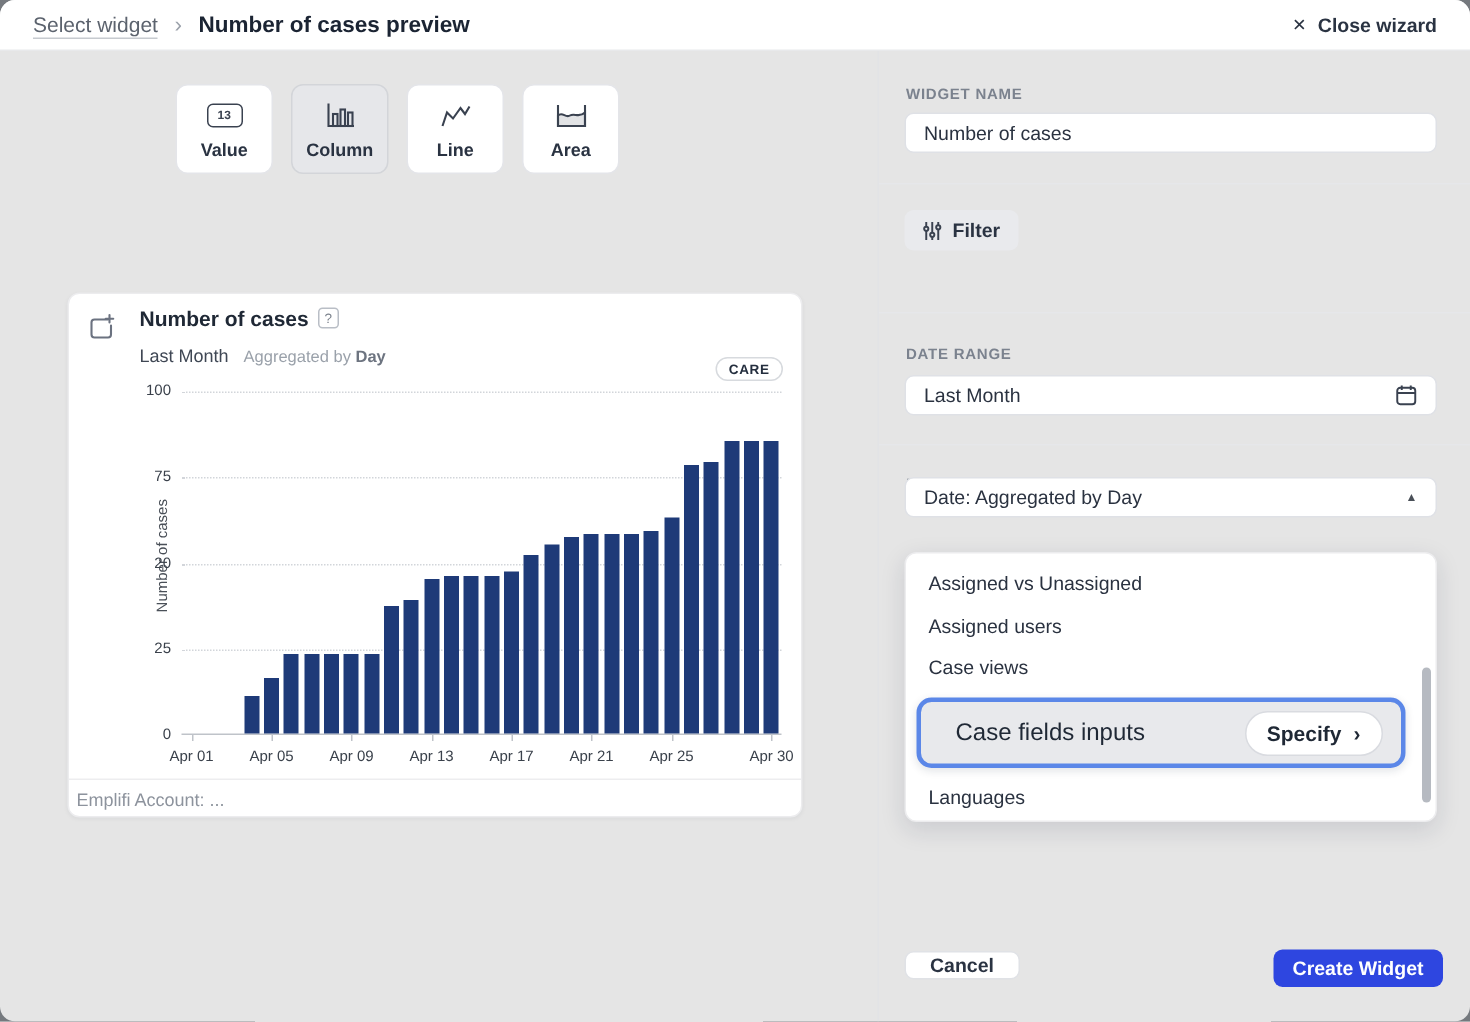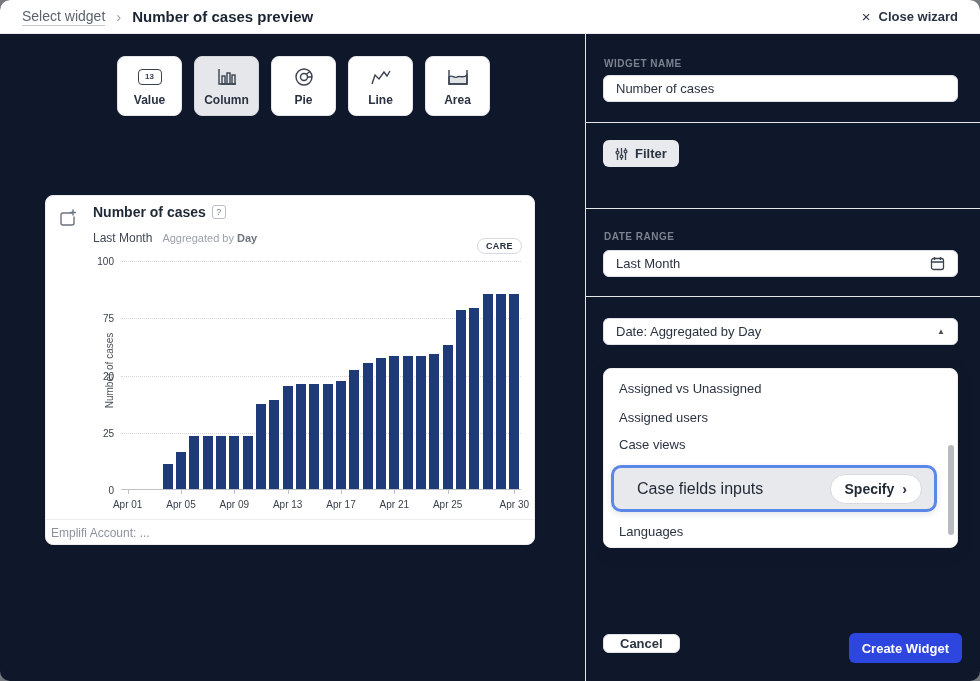--- a/index.html
+++ b/index.html
@@ -1,18 +1,18 @@
 <!DOCTYPE html>
 <html><head>
 <meta charset="utf-8">
 <style>
   * { margin:0; padding:0; box-sizing:border-box; }
   html,body { width:980px; height:681px; }
   body { background:#75797e; font-family:"Liberation Sans", sans-serif; position:relative; }
-  .modal { position:absolute; inset:0; background:#0f172a; border-radius:10px; overflow:hidden; }
+  .modal { position:absolute; inset:0; background:#e5e5e5; border-radius:10px; overflow:hidden; }
 
   
   .topbar { position:absolute; top:0; left:0; right:0; height:34px; background:#ffffff;
             border-bottom:1px solid #e8e9eb; display:flex; align-items:center; padding:0 22px; }
   .crumb-link { font-size:14px; color:#5c636e; border-bottom:1px solid #c6cacf; padding-bottom:1px; cursor:pointer; }
   .crumb-chevron { color:#9ca2ab; font-size:15px; margin:0 11px; }
   .crumb-title { font-size:15px; font-weight:700; color:#1b2433; }
   .close-wizard { margin-left:auto; display:flex; align-items:center; gap:8px; cursor:pointer; }
   .close-x { font-size:15px; color:#2a3342; line-height:1; }
   .close-label { font-size:13px; font-weight:700; color:#2a3342; }
@@ -81,21 +81,21 @@
                   padding:0 12px 0 23px; cursor:pointer; box-shadow:0 2px 6px rgba(20,30,60,.12); }
   .dd-highlight-label { font-size:16px; color:#1f2835; }
   .specify-btn { margin-left:auto; height:30px; padding:0 14px; background:#ffffff; border:1px solid #d9dbe0;
                  border-radius:15px; display:flex; align-items:center; gap:8px; cursor:pointer; }
   .specify-btn span { font-size:14px; font-weight:700; color:#1f2835; }
   .specify-chevron { font-size:15px; color:#3a4250; font-weight:400; }
 
   .btn-cancel { position:absolute; left:17px; top:600px; height:19px; padding:0 16px; background:#ffffff;
                 border:1px solid #e0e2e6; border-radius:6px; font-size:13px; font-weight:700; color:#2a3342;
                 display:flex; align-items:center; cursor:pointer; }
-  .btn-create { position:absolute; right:18px; top:599px; height:30px; padding:0 13px; background:#2e46e0;
+  .btn-create { position:absolute; right:18px; top:599px; height:25px; padding:0 13px; background:#2e46e0;
                 border:none; border-radius:6px; font-size:13px; font-weight:700; color:#ffffff;
                 display:flex; align-items:center; cursor:pointer; }
 </style>
 </head>
 <body>
 
 <div class="modal">
 
   <div class="topbar">
     <span class="crumb-link">Select widget</span>
@@ -121,30 +121,20 @@
         <div class="type-tile selected">
           <span class="tile-icon">
             <svg width="22" height="20" viewBox="0 0 22 20">
                 <path d="M3 2 V17 H20"></path>
                 <rect x="6" y="9" width="3" height="8"></rect>
                 <rect x="11" y="6" width="3" height="11"></rect>
                 <rect x="16" y="8" width="3" height="9"></rect>
               </svg>
           </span>
           <span class="type-label">Column</span>
-        </div>
-        <div class="type-tile">
-          <span class="tile-icon">
-            <svg width="22" height="22" viewBox="0 0 22 22">
-                <circle cx="11" cy="11" r="8"></circle>
-                <circle cx="11" cy="11" r="3.5"></circle>
-                <path d="M14 11 L19 11 M13 8.5 L17 5.5"></path>
-              </svg>
-          </span>
-          <span class="type-label">Pie</span>
         </div>
         <div class="type-tile">
           <span class="tile-icon">
             <svg width="24" height="20" viewBox="0 0 24 20">
                 <path d="M3 17 L6 8 L10 12 L15 5 L18 9 L21 4"></path>
               </svg>
           </span>
           <span class="type-label">Line</span>
         </div>
         <div class="type-tile">

